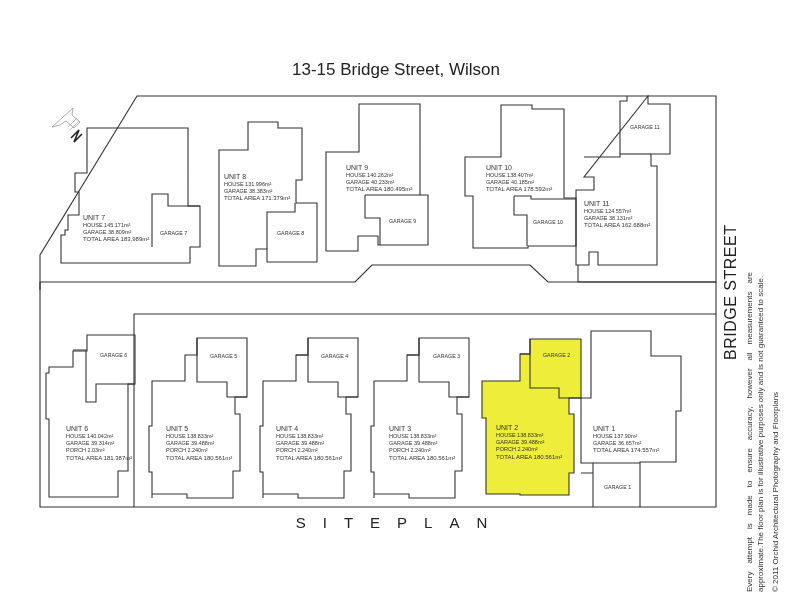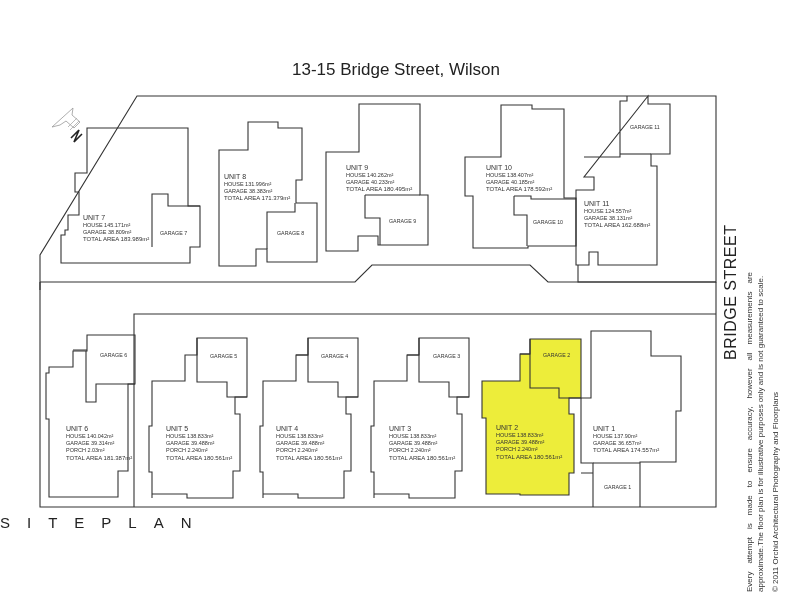--- a/index.html
+++ b/index.html
@@ -3,21 +3,21 @@
 <meta charset="utf-8">
 <style>
   html, body { margin:0; padding:0; background:#ffffff; }
   body { width:800px; height:600px; position:relative; overflow:hidden; font-family:"Liberation Sans", sans-serif; color:#222; }
   .title { position:absolute; left:0; width:792px; top:60px; text-align:center; font-size:17px; color:#222; }
   svg.plan { position:absolute; left:0; top:0; }
   .lbl { position:absolute; font-size:5.5px; line-height:7.2px; color:#333; white-space:nowrap; }
   .lbl .u { font-size:7px; line-height:9px; }
   .lbl .t { font-size:6px; }
   .gar { position:absolute; font-size:5.3px; color:#333; white-space:nowrap; }
-  .siteplan { position:absolute; left:0; width:800px; top:514px; text-align:left; font-size:15px; letter-spacing:17px; color:#222; }
+  .siteplan { position:absolute; left:0; width:800px; top:514px; text-align:center; font-size:15px; letter-spacing:17px; color:#222; }
   .street { position:absolute; left:722px; top:360px; transform:rotate(-90deg); transform-origin:0 0; font-size:16px; color:#222; white-space:nowrap; letter-spacing:0.5px; }
   .disc { position:absolute; left:745px; top:592px; transform:rotate(-90deg); transform-origin:0 0; width:320px; font-size:8px; line-height:10.5px; color:#333; text-align:justify; }
   .disc p { margin:0 0 5px 0; }
 </style>
 </head>
 <body>
 
 <div class="title">13-15 Bridge Street, Wilson</div>
 
 <svg class="plan" width="800" height="600" viewBox="0 0 800 600" fill="none" stroke="#333" stroke-width="1.1">

